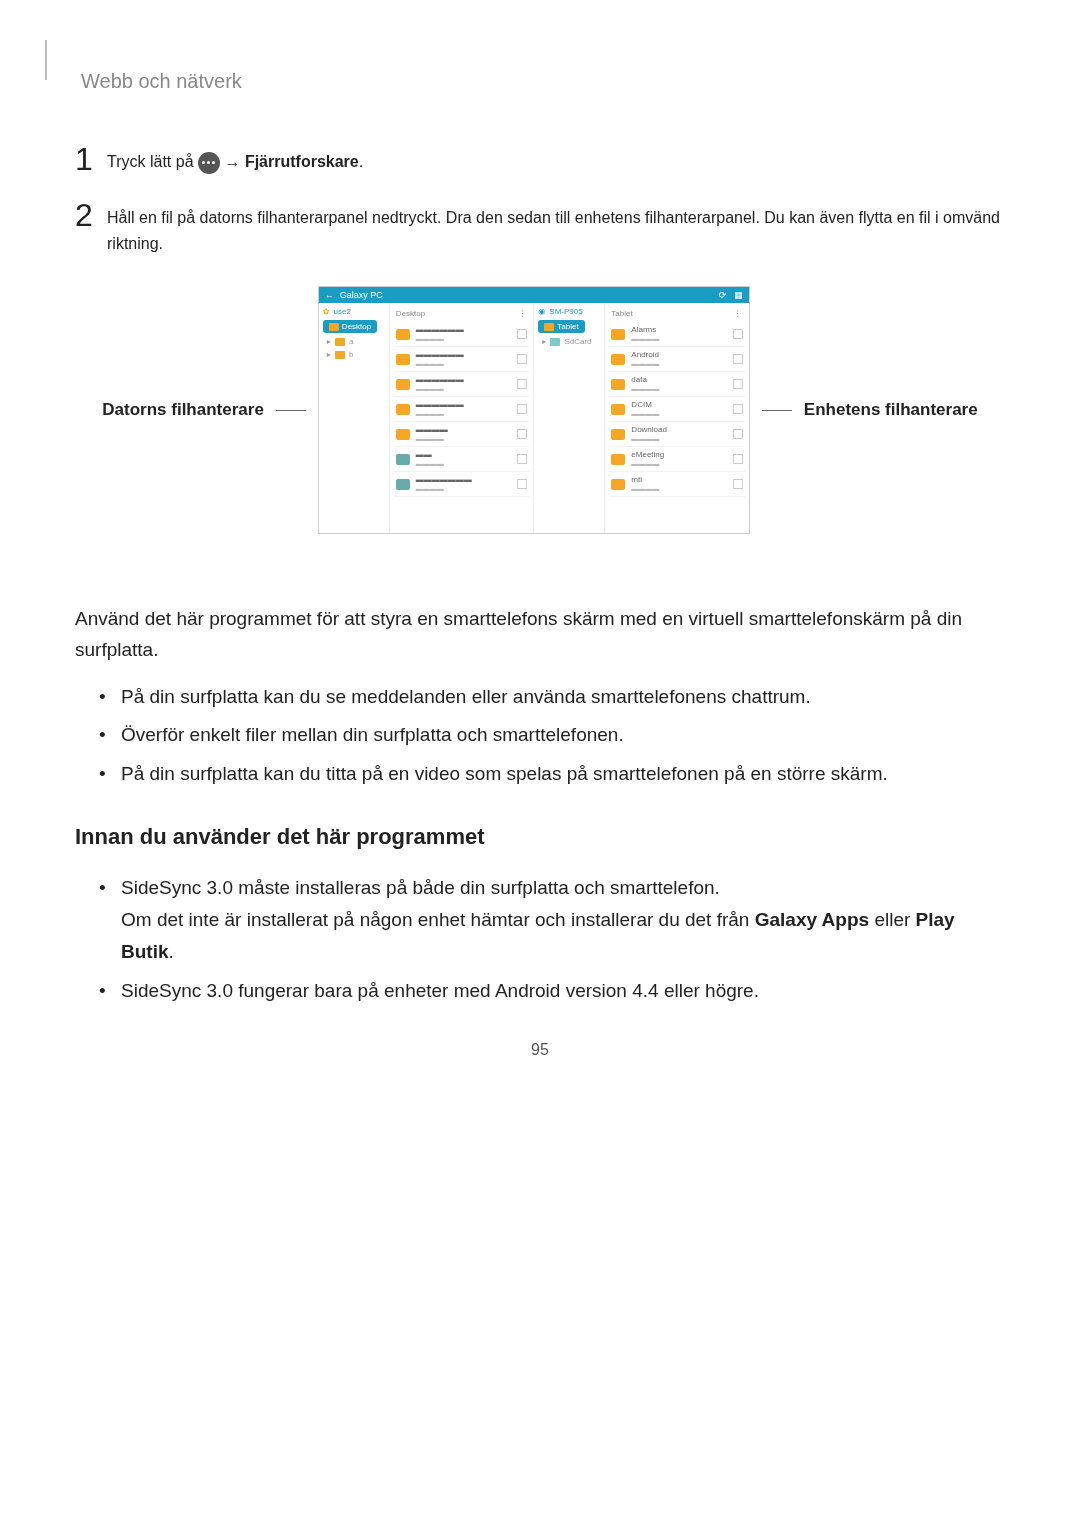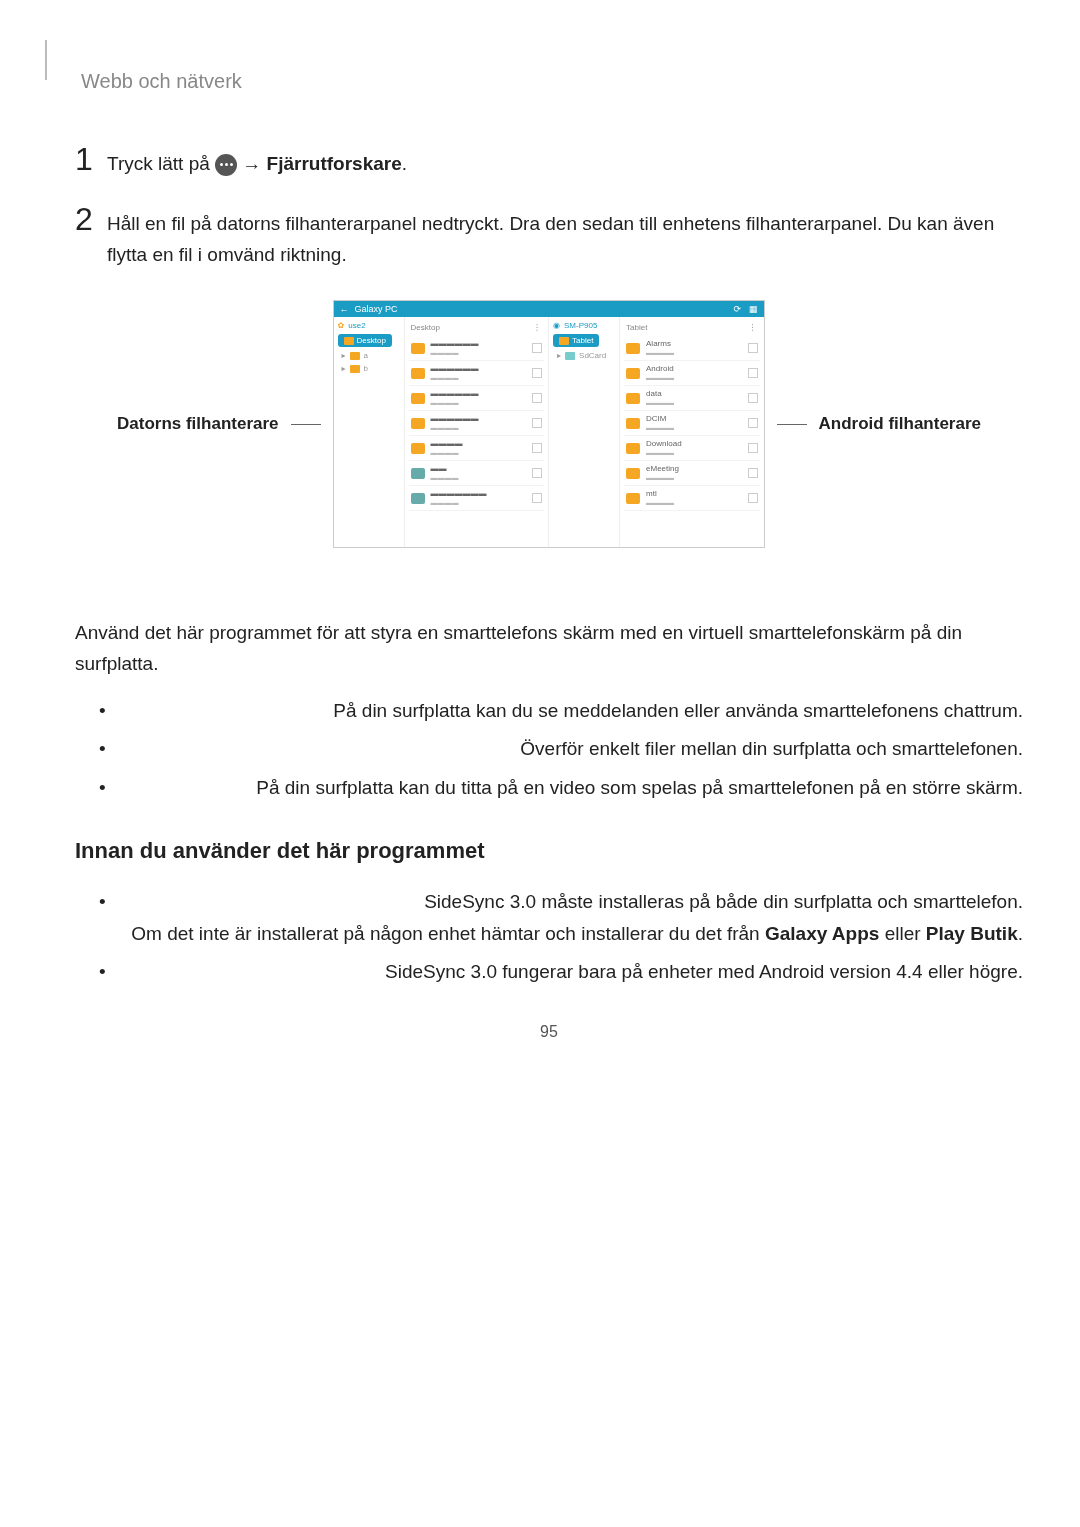--- a/index.html
+++ b/index.html
@@ -4,21 +4,21 @@
 <style>
   body {
     margin: 0;
     padding: 0;
     font-family: Arial, Helvetica, sans-serif;
     background: #fff;
     color: #222;
     width: 1080px;
   }
   .page {
-    padding: 40px 57px 40px 75px;
+    padding: 40px 75px 40px 75px;
     box-sizing: border-box;
   }
   .sidebar-mark {
     border-left: 2px solid #bbb;
     height: 40px;
     margin-left: -30px;
     margin-bottom: -10px;
   }
   .chapter {
     color: #888;
@@ -37,21 +37,21 @@
   }
   .step-num {
     font-size: 32px;
     line-height: 1;
     width: 32px;
     color: #222;
     text-align: left;
   }
   .step-body {
     flex: 1;
-    font-size: 19px;
+    font-size: 16px;
     line-height: 1.6;
     padding-top: 6px;
   }
   .bold { font-weight: bold; }
   .more-icon {
     display: inline-flex;
     width: 22px; height: 22px;
     border-radius: 50%;
     background: #555;
     vertical-align: middle;
@@ -168,21 +168,20 @@
   }
   p.body {
     font-size: 19px;
     line-height: 1.6;
     margin: 0 0 16px 0;
   }
   ul.bullets {
     list-style: none;
     padding: 0 0 0 24px;
     margin: 0 0 34px 0;
-    text-align: right;
   }
   ul.bullets li {
     position: relative;
     font-size: 19px;
     line-height: 1.7;
     padding-left: 22px;
     margin-bottom: 6px;
   }
   ul.bullets li::before {
     content: "•";
@@ -349,21 +348,21 @@
                 <div class="li-icon"></div>
                 <div class="li-text"><span class="li-name">mtl</span><span class="li-meta">▬▬▬▬</span></div>
                 <div class="li-check"></div>
               </div>
           </div>
         </div>
       </div>
     </div>
 
     <span class="callout-line"></span>
-    <span class="callout-label">Android filhanterare</span>
+    <span class="callout-label">Enhetens filhanterare</span>
   </div>
 
   <p class="body">Använd det här programmet för att styra en smarttelefons skärm med en virtuell smarttelefonskärm på din surfplatta.</p>
 
   <ul class="bullets">
     <li>På din surfplatta kan du se meddelanden eller använda smarttelefonens chattrum.</li>
     <li>Överför enkelt filer mellan din surfplatta och smarttelefonen.</li>
     <li>På din surfplatta kan du titta på en video som spelas på smarttelefonen på en större skärm.</li>
   </ul>
 

